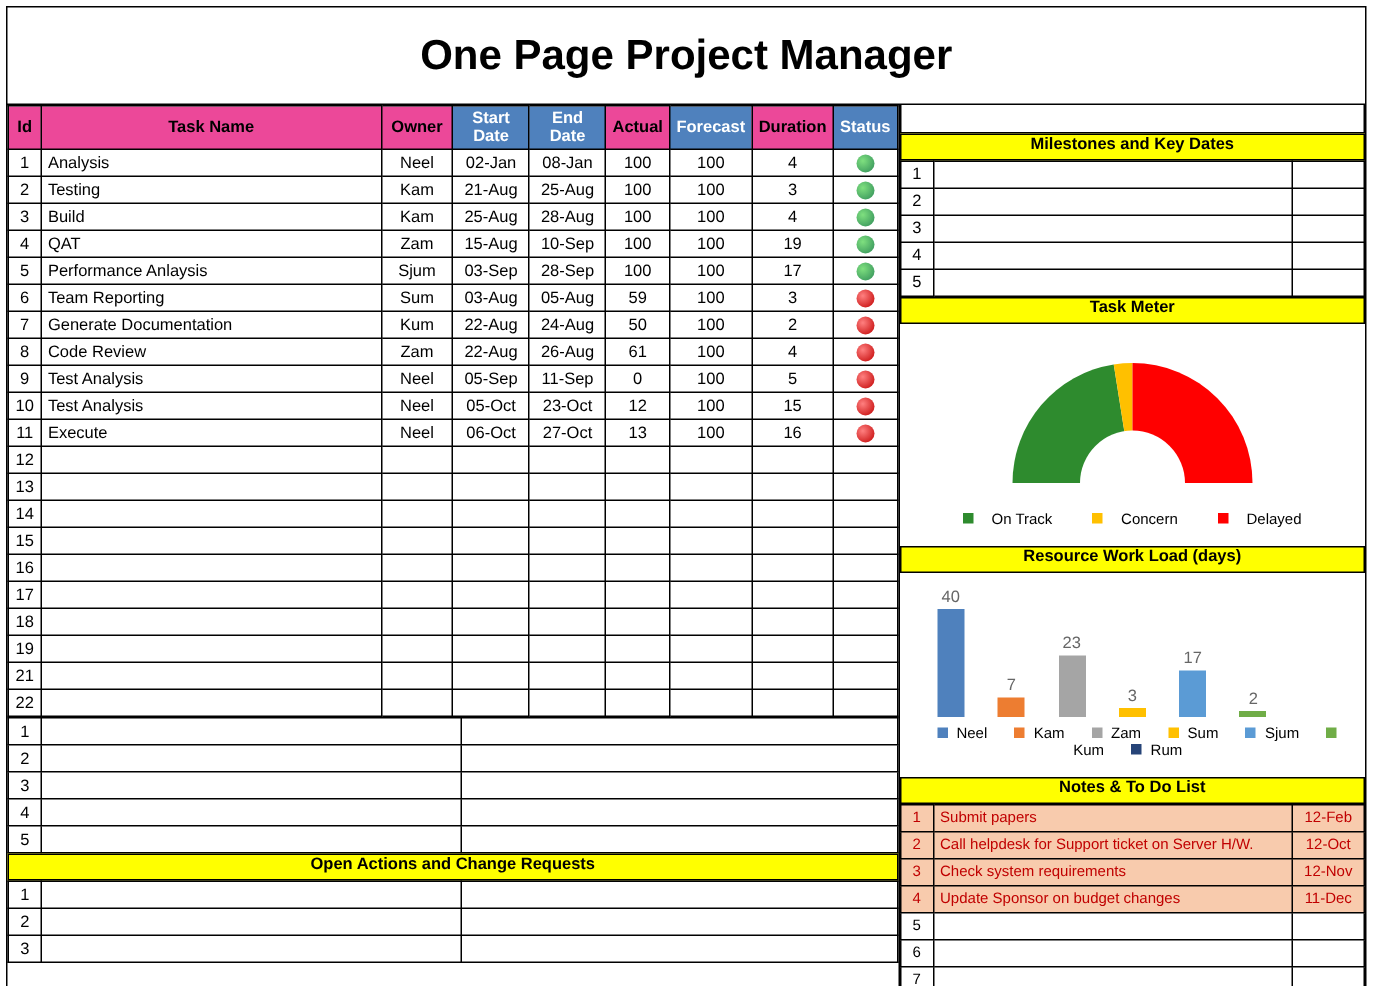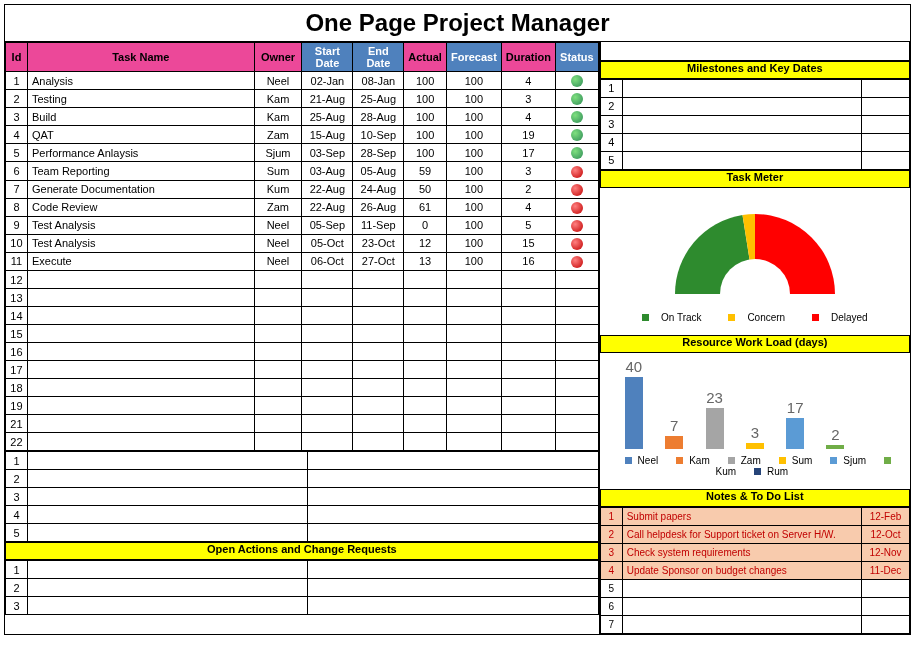--- a/index.html
+++ b/index.html
@@ -6,24 +6,24 @@
   body {
     margin: 0;
     padding: 4px;
     font-family: Arial, sans-serif;
     font-size: 11px;
     background: #fff;
     width: 915px;
   }
   .title {
     text-align: center;
-    font-size: 24px;
+    font-size: 28px;
     font-weight: bold;
     border: 1px solid #000;
-    padding: 4px 0;
+    padding: 16px 0;
   }
   .container {
     display: flex;
     border: 1px solid #000;
     border-top: none;
   }
   .left { width: 595px; }
   .right { width: 312px; border-left: 1px solid #000; }
   table { border-collapse: collapse; width: 100%; }
   td, th {
@@ -50,21 +50,21 @@
   .legend span { margin: 0 6px; }
   .sq { display: inline-block; width: 7px; height: 7px; margin-right: 3px; vertical-align: middle; }
   .ms-row td:first-child { width: 22px; text-align: center; }
   .notes-row td { font-size: 10px; }
   .notes-red { background: #f8cbad; color: #c00000; }
   .notes-id { width: 22px; text-align: center; }
   .notes-date { width: 48px; text-align: center; }
   .bar-chart { display: flex; align-items: flex-end; justify-content: space-around; height: 90px; padding: 4px 10px 0 10px; }
   .bar-col { display: flex; flex-direction: column; align-items: center; width: 24px; }
   .bar { width: 18px; }
-  .bar-lbl { font-size: 15px; color: #666; margin-bottom: 2px; }
+  .bar-lbl { font-size: 11px; color: #666; margin-bottom: 2px; }
 </style>
 </head>
 <body>
 
 <div class="title">One Page Project Manager</div>
 
 <div class="container">
   <div class="left">
     <table>
       <tbody>

